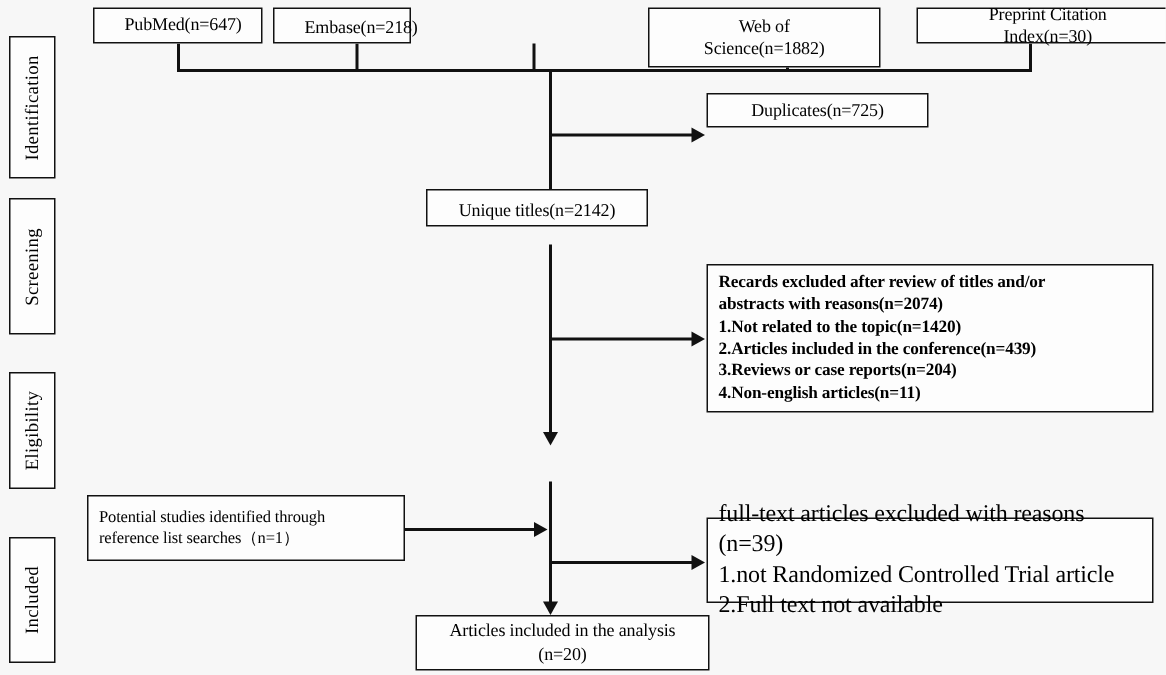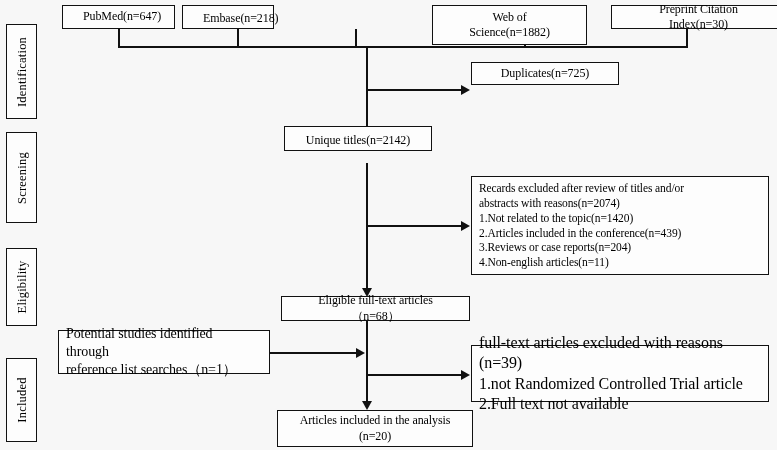--- a/index.html
+++ b/index.html
@@ -129,37 +129,34 @@
   <div class="node" style="left:284px;top:126px;width:148px;height:25px;align-items:flex-end;">
     <span class="txt">Unique titles(n=2142)</span>
   </div>
 
   <div class="ln v" style="left:366px;top:163px;height:129px;"></div>
   <div class="arrow down" style="left:362px;top:288px;"></div>
 
   <div class="ln h" style="left:366px;top:225px;width:98px;"></div>
   <div class="arrow right" style="left:461px;top:221px;"></div>
 
-  <div class="node left-align" style="left:471px;top:176px;width:298px;height:99px;font-size:11.5px;">
+  <div class="node left-align" style="left:471px;top:176px;width:298px;height:99px;font-size:11.5px;font-weight:bold;">
     <span class="txt">Recards excluded after review of titles and/or
 abstracts with reasons(n=2074)
 1.Not related to the topic(n=1420)
 2.Articles included in the conference(n=439)
 3.Reviews or case reports(n=204)
 4.Non-english articles(n=11)</span>
   </div>
 
-  <div class="node" style="left:281px;top:296px;width:189px;height:25px;">
-    <span class="txt">Eligible full-text articles（n=68）</span>
-  </div>
 
   <div class="ln v" style="left:366px;top:321px;height:84px;"></div>
   <div class="arrow down" style="left:362px;top:401px;"></div>
 
-  <div class="node left-align" style="left:58px;top:330px;width:212px;height:44px;font-size:14px;">
+  <div class="node left-align" style="left:58px;top:330px;width:212px;height:44px;font-size:11px;">
     <span class="txt">Potential studies identified through
 reference list searches（n=1）</span>
   </div>
 
   <div class="ln h" style="left:270px;top:352px;width:88px;"></div>
   <div class="arrow right" style="left:356px;top:348px;"></div>
 
   <div class="ln h" style="left:366px;top:374px;width:98px;"></div>
   <div class="arrow right" style="left:461px;top:370px;"></div>
 

